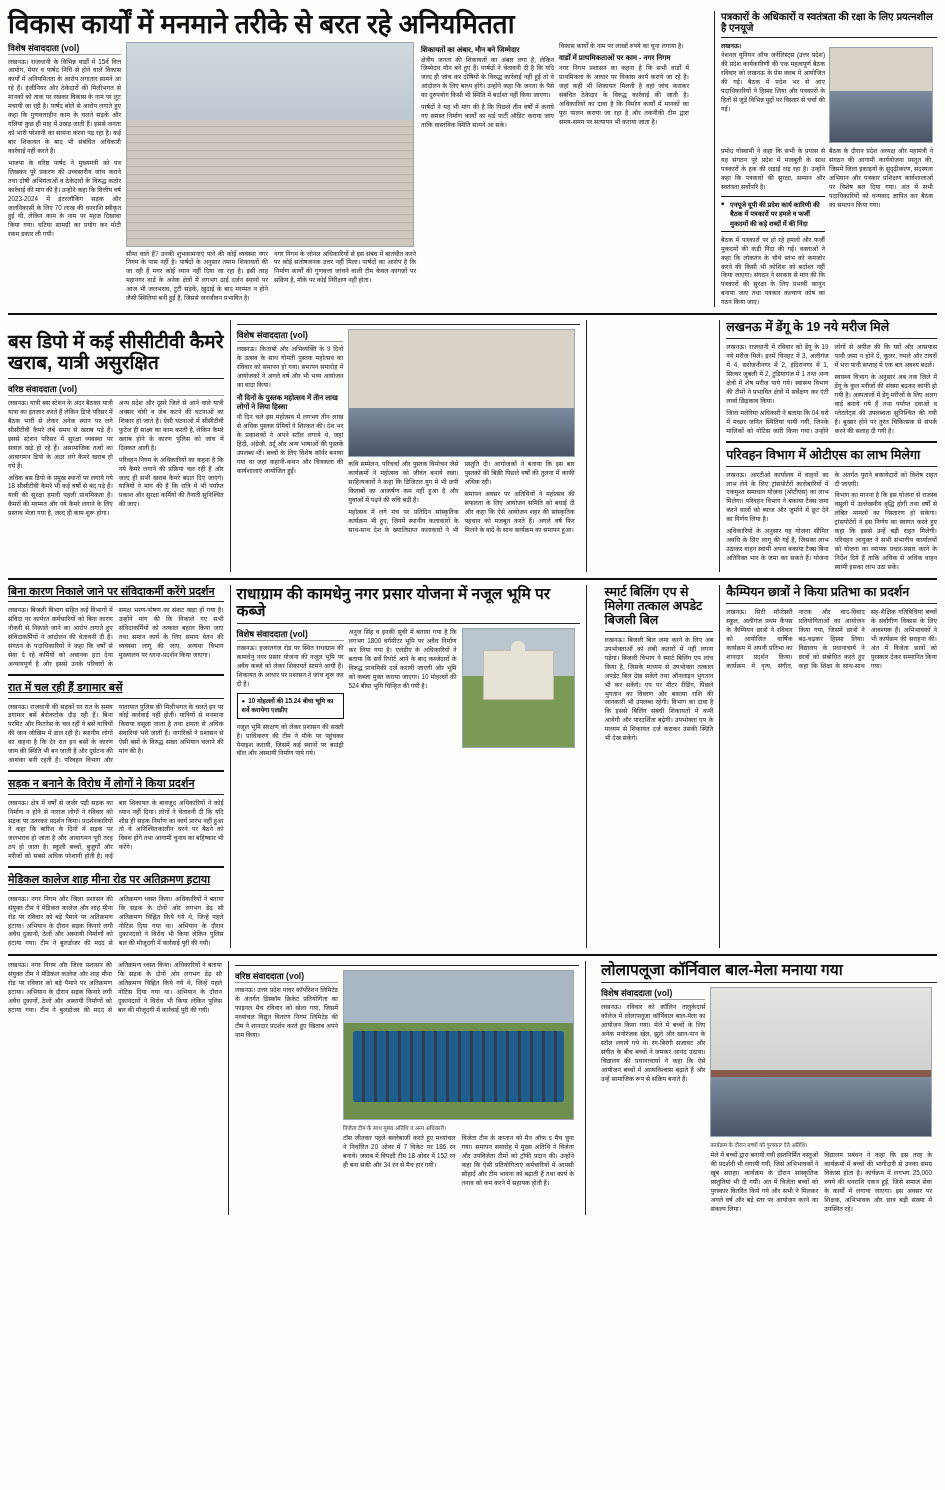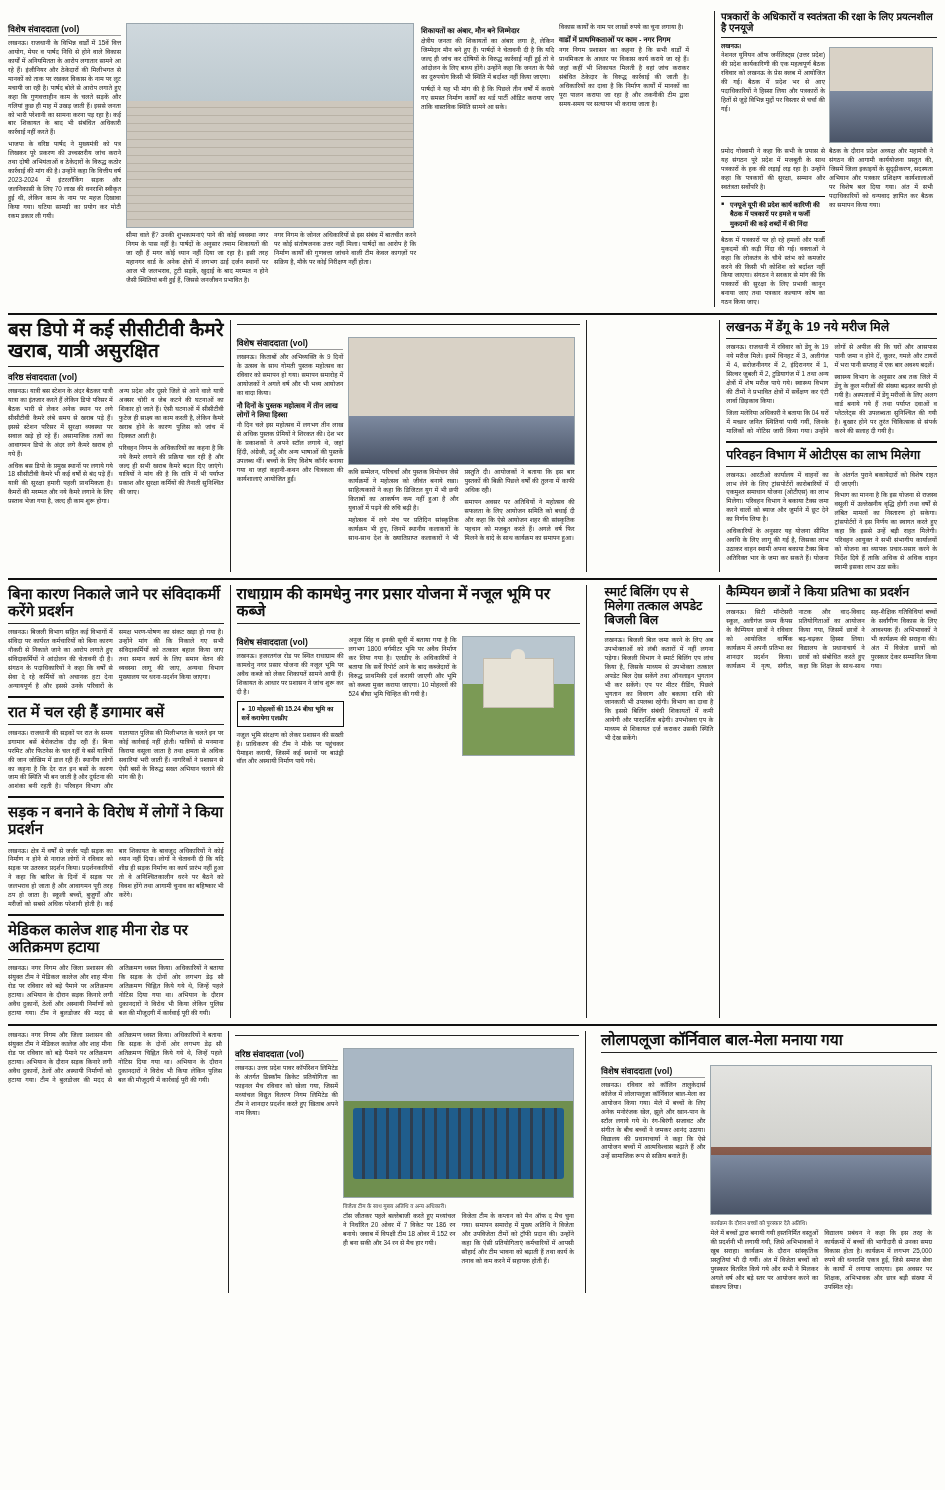--- a/index.html
+++ b/index.html
@@ -24,21 +24,21 @@
   .mh-right .pg { font-weight:bold; }
 
   
   .rule { border-top:1px solid #222; margin:4px 0; }
   .rule-thick { border-top:2px solid #111; margin:5px 0; }
   .hl { font-weight:bold; line-height:1.08; }
   .byline { font-weight:bold; font-size:8.5px; border-bottom:1px solid #999;
      padding-bottom:1px; margin-bottom:3px; display:block; }
   .body-txt { font-size:6.3px; line-height:1.42; text-align:justify; color:#1a1a1a;
      hyphens:auto; }
-  .col { padding-right:5px;margin-top:8px; }
+  .col { padding-right:5px; }
   .photo { background:#b9c3c9; position:relative; overflow:hidden; border:1px solid #9aa6ad; }
   .cap { font-size:5.6px; color:#333; padding-top:1px; }
 
   
   .flexrow { display:flex; }
 
   
   .lead-wrap { display:flex; gap:6px; margin-top:5px; }
   .lead-main { width:700px; }
   .lead-side { width:223px; border-left:1px solid #222; padding-left:6px; }
@@ -60,24 +60,24 @@
      font-weight:bold; font-size:6.6px; line-height:1.4; padding:3px 0 3px 9px;
      margin:4px 0; position:relative; }
   .boxquote:before { content:"\25A0"; position:absolute; left:0; top:3px; font-size:5px; }
 
   
   .band { display:flex; gap:6px; margin-top:6px; border-top:2px solid #111; padding-top:5px; }
   .b2-a { width:220px; }
   .b2-b { width:350px; border-left:1px solid #222; padding-left:6px;}
   .b2-c { width:130px; border-left:1px solid #222; padding-left:6px;}
   .b2-d { width:222px; border-left:1px solid #222; padding-left:6px;}
-  .h-big { font-size:19px; line-height:1.1; }
+  .h-big { font-size:19px; line-height:1.1;margin-top:12px; }
   .h-mid { font-size:15.5px; line-height:1.1; }
   .h-sm  { font-size:12.5px; line-height:1.12; }
-  .h-xs  { font-size:15px; line-height:1.14; }
+  .h-xs  { font-size:11px; line-height:1.14;text-decoration:underline; }
   .twocol { column-count:2; column-gap:6px; }
   .threecol { column-count:3; column-gap:6px; }
 
   .kicker-box { border:1px solid #111; padding:3px 4px; font-weight:bold;
      font-size:6.4px; line-height:1.4; margin:4px 0; position:relative; }
   .kicker-box:before { content:"\25CF"; margin-right:3px; font-size:6px; }
 
   .subhead { font-weight:bold; font-size:7.2px; margin:3px 0 2px; line-height:1.25;}
 
   
@@ -108,20 +108,21 @@
   .photo-figure { margin-bottom:3px; }
 </style>
 </head>
 <body>
 
 <div class="page">
 
 
   <div class="lead-wrap">
     <div class="lead-main">
+      <div class="hl lead-hl">विकास कार्यों में मनमाने तरीके से बरत रहे अनियमितता</div>
       <div class="lead-cols">
         <div class="col lead-c1">
           <span class="byline">विशेष संवाददाता (vol)</span>
           <div class="body-txt">लखनऊ। राजधानी के विभिन्न वार्डों में 15वें वित्त आयोग, मेयर व पार्षद निधि से होने वाले विकास कार्यों में अनियमितता के आरोप लगातार सामने आ रहे हैं। इंजीनियर और ठेकेदारों की मिलीभगत से मानकों को ताक पर रखकर विकास के नाम पर लूट मचायी जा रही है। पार्षद बोले से आरोप लगाते हुए कहा कि गुणवत्ताहीन काम के चलते सड़कें और गलियां कुछ ही माह में उखड़ जाती हैं। इससे जनता को भारी परेशानी का सामना करना पड़ रहा है। कई बार शिकायत के बाद भी संबंधित अधिकारी कार्रवाई नहीं करते हैं।</div>
           <div class="body-txt" style="margin-top:3px">भाजपा के वरिष्ठ पार्षद ने मुख्यमंत्री को पत्र लिखकर पूरे प्रकरण की उच्चस्तरीय जांच कराने तथा दोषी अभियंताओं व ठेकेदारों के विरुद्ध कठोर कार्रवाई की मांग की है। उन्होंने कहा कि वित्तीय वर्ष 2023-2024 में इंटरलॉकिंग सड़क और जलनिकासी के लिए 70 लाख की धनराशि स्वीकृत हुई थी, लेकिन काम के नाम पर महज दिखावा किया गया। घटिया सामग्री का प्रयोग कर मोटी रकम डकार ली गयी।</div>
         </div>
         <div class="col lead-c2">
           <div class="photo lead-photo photo-figure">
             <div class="ph-sky"></div>
             <div class="ph-bricks"></div>

